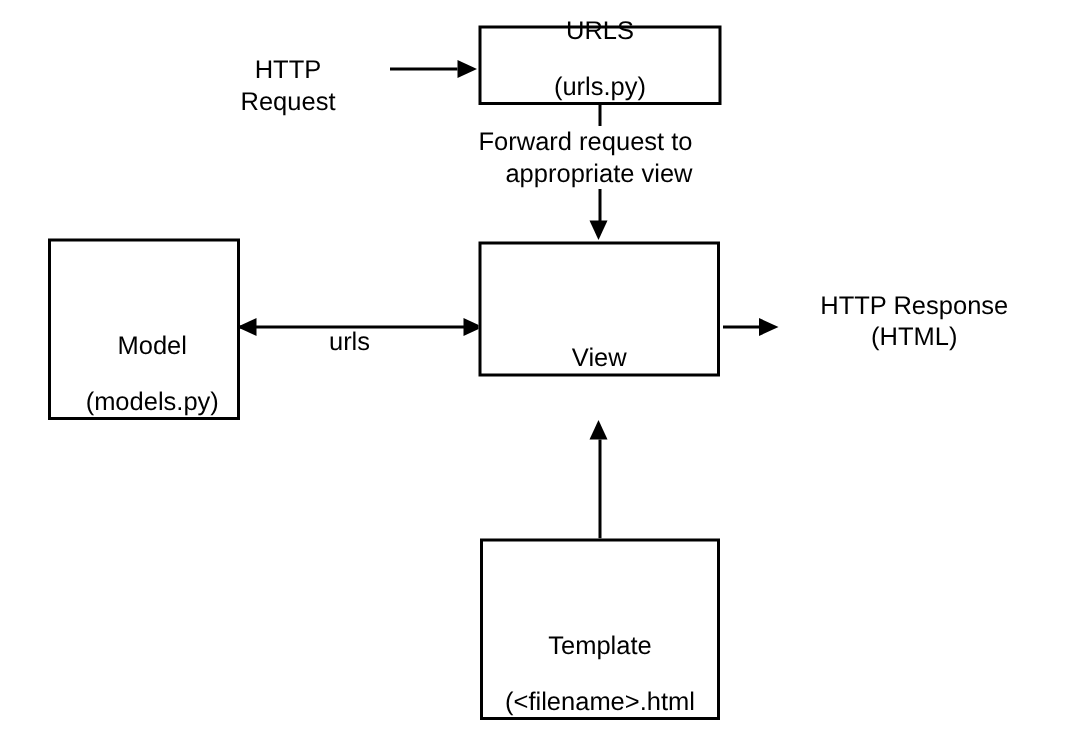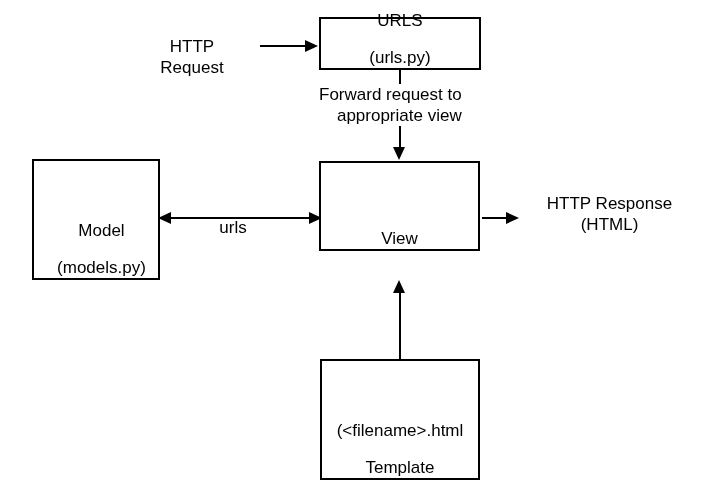--- a/index.html
+++ b/index.html
@@ -96,17 +96,17 @@
 
   <div class="h-line" style="left:482px; top:217px; width:25px; height:2px;"></div>
   <div class="arr right" style="left:506px; top:212px;"></div>
   <div class="lbl centered" style="left:528px; top:193px; width:163px;">HTTP Response
 (HTML)</div>
 
   <div class="v-line" style="left:399px; top:293px; width:2px; height:66px;"></div>
   <div class="arr up" style="left:393px; top:280px;"></div>
 
   <div class="node" style="left:320px; top:359px; width:160px; height:121px;">
+    <div>Template</div>
     <div>(&lt;filename&gt;.html</div>
-    <div>Template</div>
   </div>
 
 </div>
 
 </body></html>

